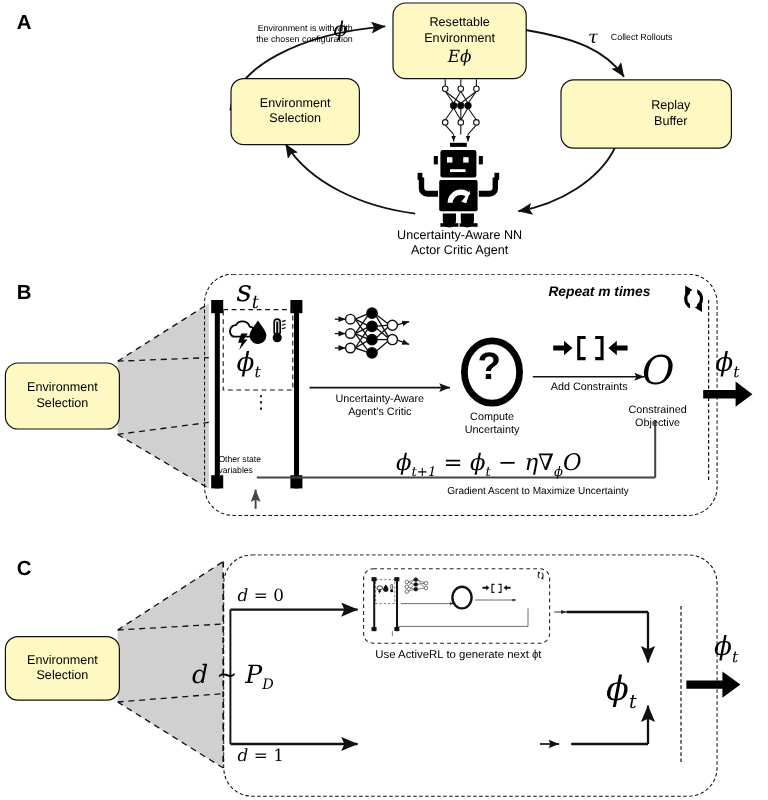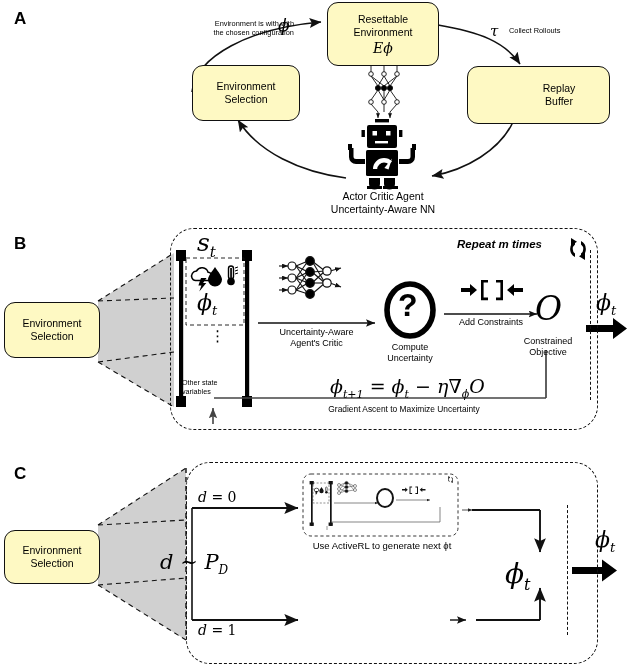--- a/index.html
+++ b/index.html
@@ -5,21 +5,21 @@
   html,body{margin:0;padding:0;background:#ffffff;}
   body{width:640px;height:667px;position:relative;overflow:hidden;
        font-family:"Liberation Sans", sans-serif;color:#000;}
   .root{position:absolute;inset:0;width:640px;height:667px;}
   svg.layer{position:absolute;left:0;top:0;width:640px;height:667px;overflow:visible;}
   .abs{position:absolute;}
   .panel-letter{font-family:"Liberation Sans",sans-serif;font-weight:bold;font-size:17px;}
   .boxlabel{font-family:"Liberation Sans",sans-serif;font-size:10.5px;line-height:13px;text-align:center;}
   .smalltext{font-family:"Liberation Sans",sans-serif;font-size:7.4px;line-height:9.2px;}
   .cap{font-family:"Liberation Sans",sans-serif;font-size:9px;line-height:11px;text-align:center;}
-  .cap2{font-family:"Liberation Sans",sans-serif;font-size:8.4px;line-height:10.4px;text-align:center;}
+  .cap2{font-family:"Liberation Sans",sans-serif;font-size:8.4px;line-height:10.4px;text-align:right;}
   .bigcap{font-family:"Liberation Sans",sans-serif;font-size:10.5px;line-height:13px;text-align:center;}
   .mathi{font-family:"DejaVu Serif",serif;font-style:italic;}
   .repeat{font-family:"Liberation Sans",sans-serif;font-weight:bold;font-size:11.5px;font-style:italic;}
   .rbox{position:absolute;border:1.6px solid #111;border-radius:11px;background:#fef9c3;
         display:flex;align-items:center;justify-content:center;}
   .plrbox{position:absolute;border:1.4px solid #444;background:#fff;
           display:flex;align-items:center;justify-content:center;
           font-family:"Liberation Sans",sans-serif;font-size:23px;}
   .dashwrap{position:absolute;border:1.9px dashed #111;border-radius:24px;background:transparent;}
   .nolist{pointer-events:none;}
@@ -314,22 +314,22 @@
   <div class="abs smalltext" style="left:174px;top:19px;width:120px;text-align:right;">
     <div>Environment is with with</div>
     <div>the chosen configuration</div>
   </div>
   <div class="abs mathi" style="left:278px;top:15px;font-size:17px;">ϕ</div>
 
   <div class="abs mathi" style="left:490px;top:22px;font-size:15px;">τ</div>
   <div class="abs smalltext" style="left:509px;top:26px;white-space:nowrap;">Collect Rollouts</div>
 
   <div class="abs bigcap" style="left:283px;top:190px;width:200px;">
+    <div>Uncertainty-Aware NN</div>
     <div>Actor Critic Agent</div>
-    <div>Uncertainty-Aware NN</div>
   </div>
 
   <div class="abs panel-letter" style="left:14px;top:234px;">B</div>
 
   <div class="dashwrap" style="left:170px;top:228px;width:426px;height:200px;"></div>
 
   <div class="rbox" style="left:4px;top:302px;width:94px;height:54px;">
     <div class="boxlabel">
       <div>Environment</div>
       <div>Selection</div>

